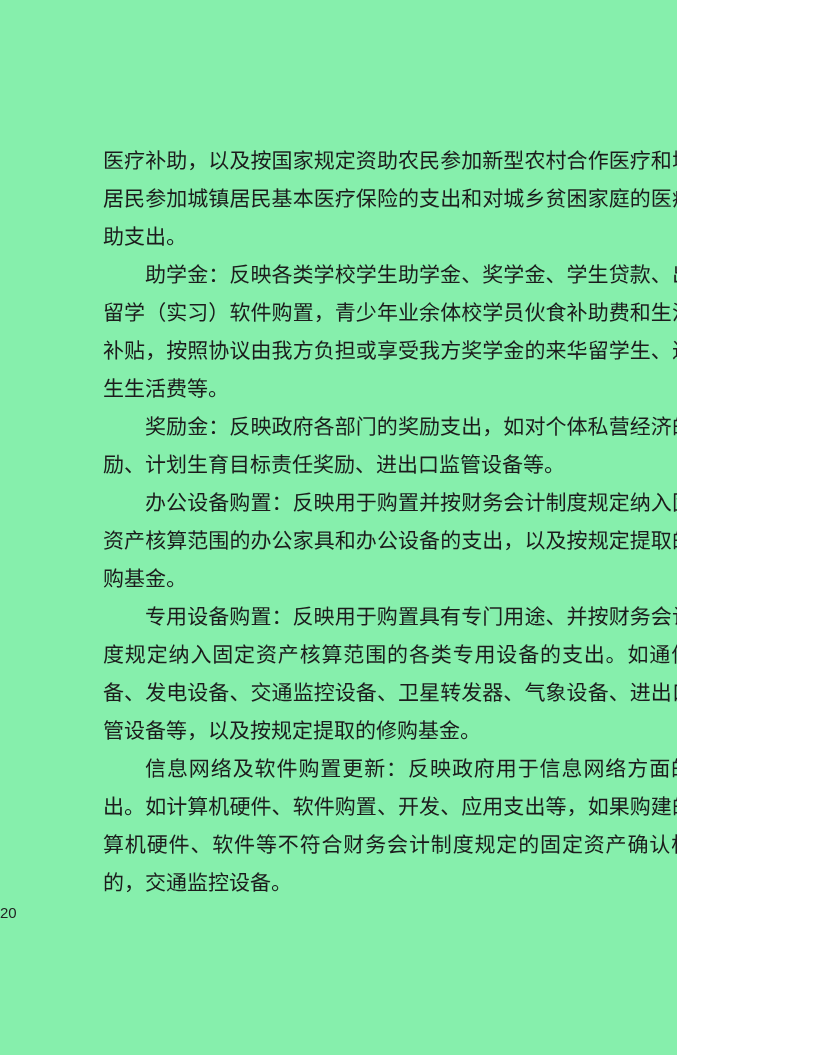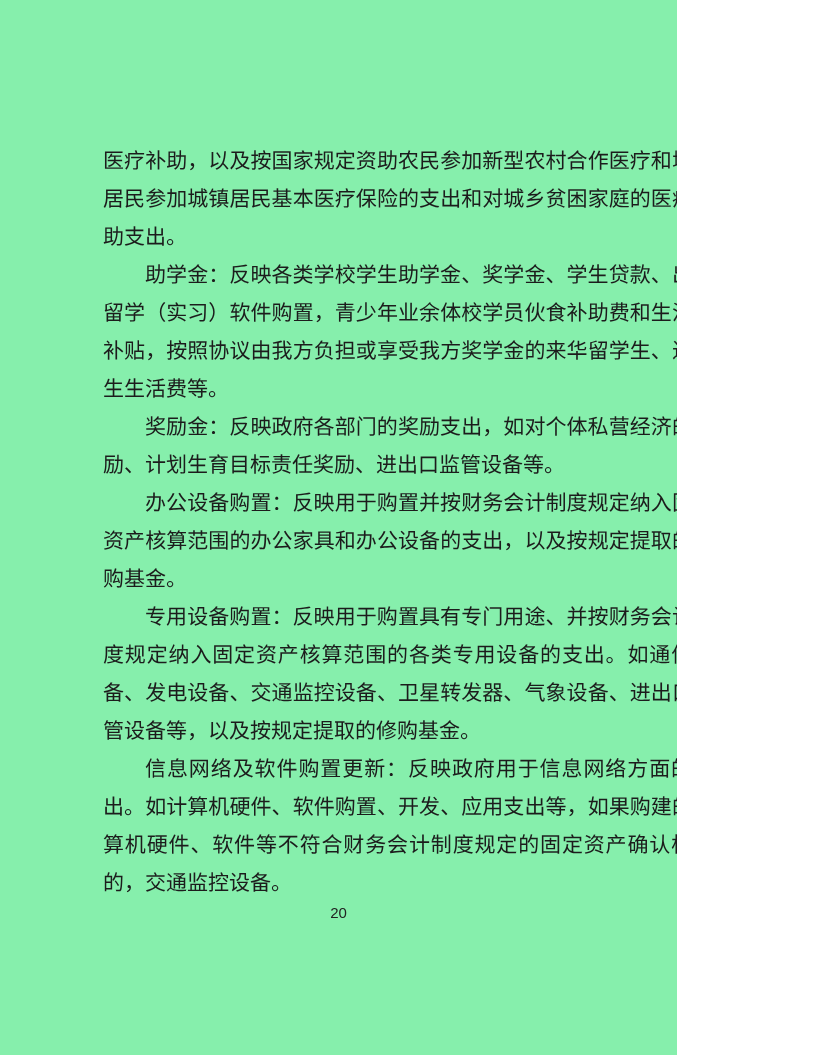--- a/index.html
+++ b/index.html
@@ -32,21 +32,20 @@
     padding: 0;
   }
   .para.indent {
     text-indent: 2em;
   }
   .page-number {
     position: absolute;
     top: 903px;
     left: 0;
     width: 100%;
-    text-align: center;
     font-size: 15px;
     line-height: 20px;
     color: #222222;
   }
 </style>
 </head>
 <body>
 
 <div class="page">
   <div class="text-block">

